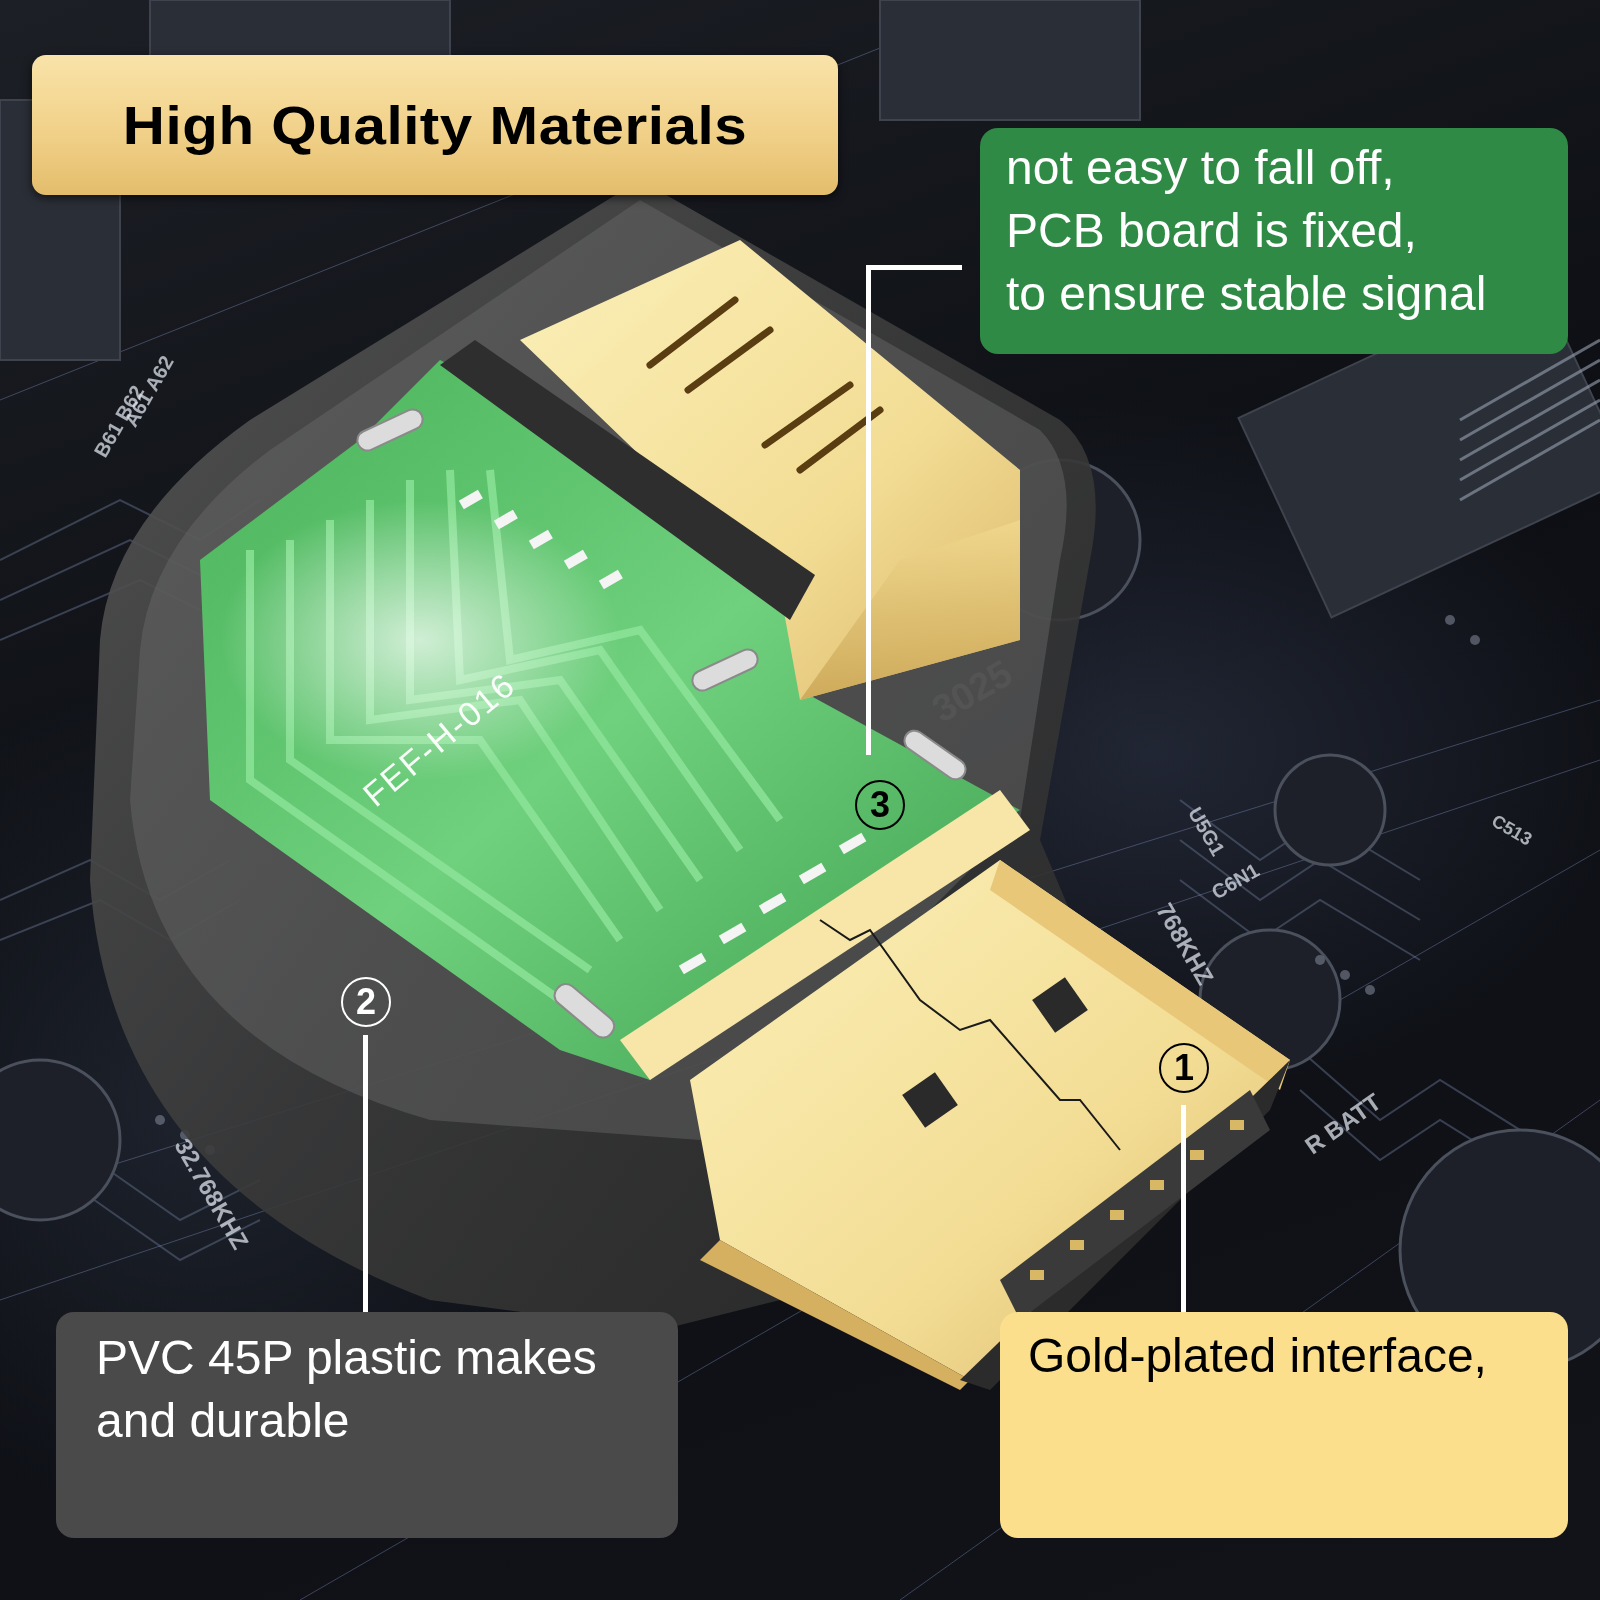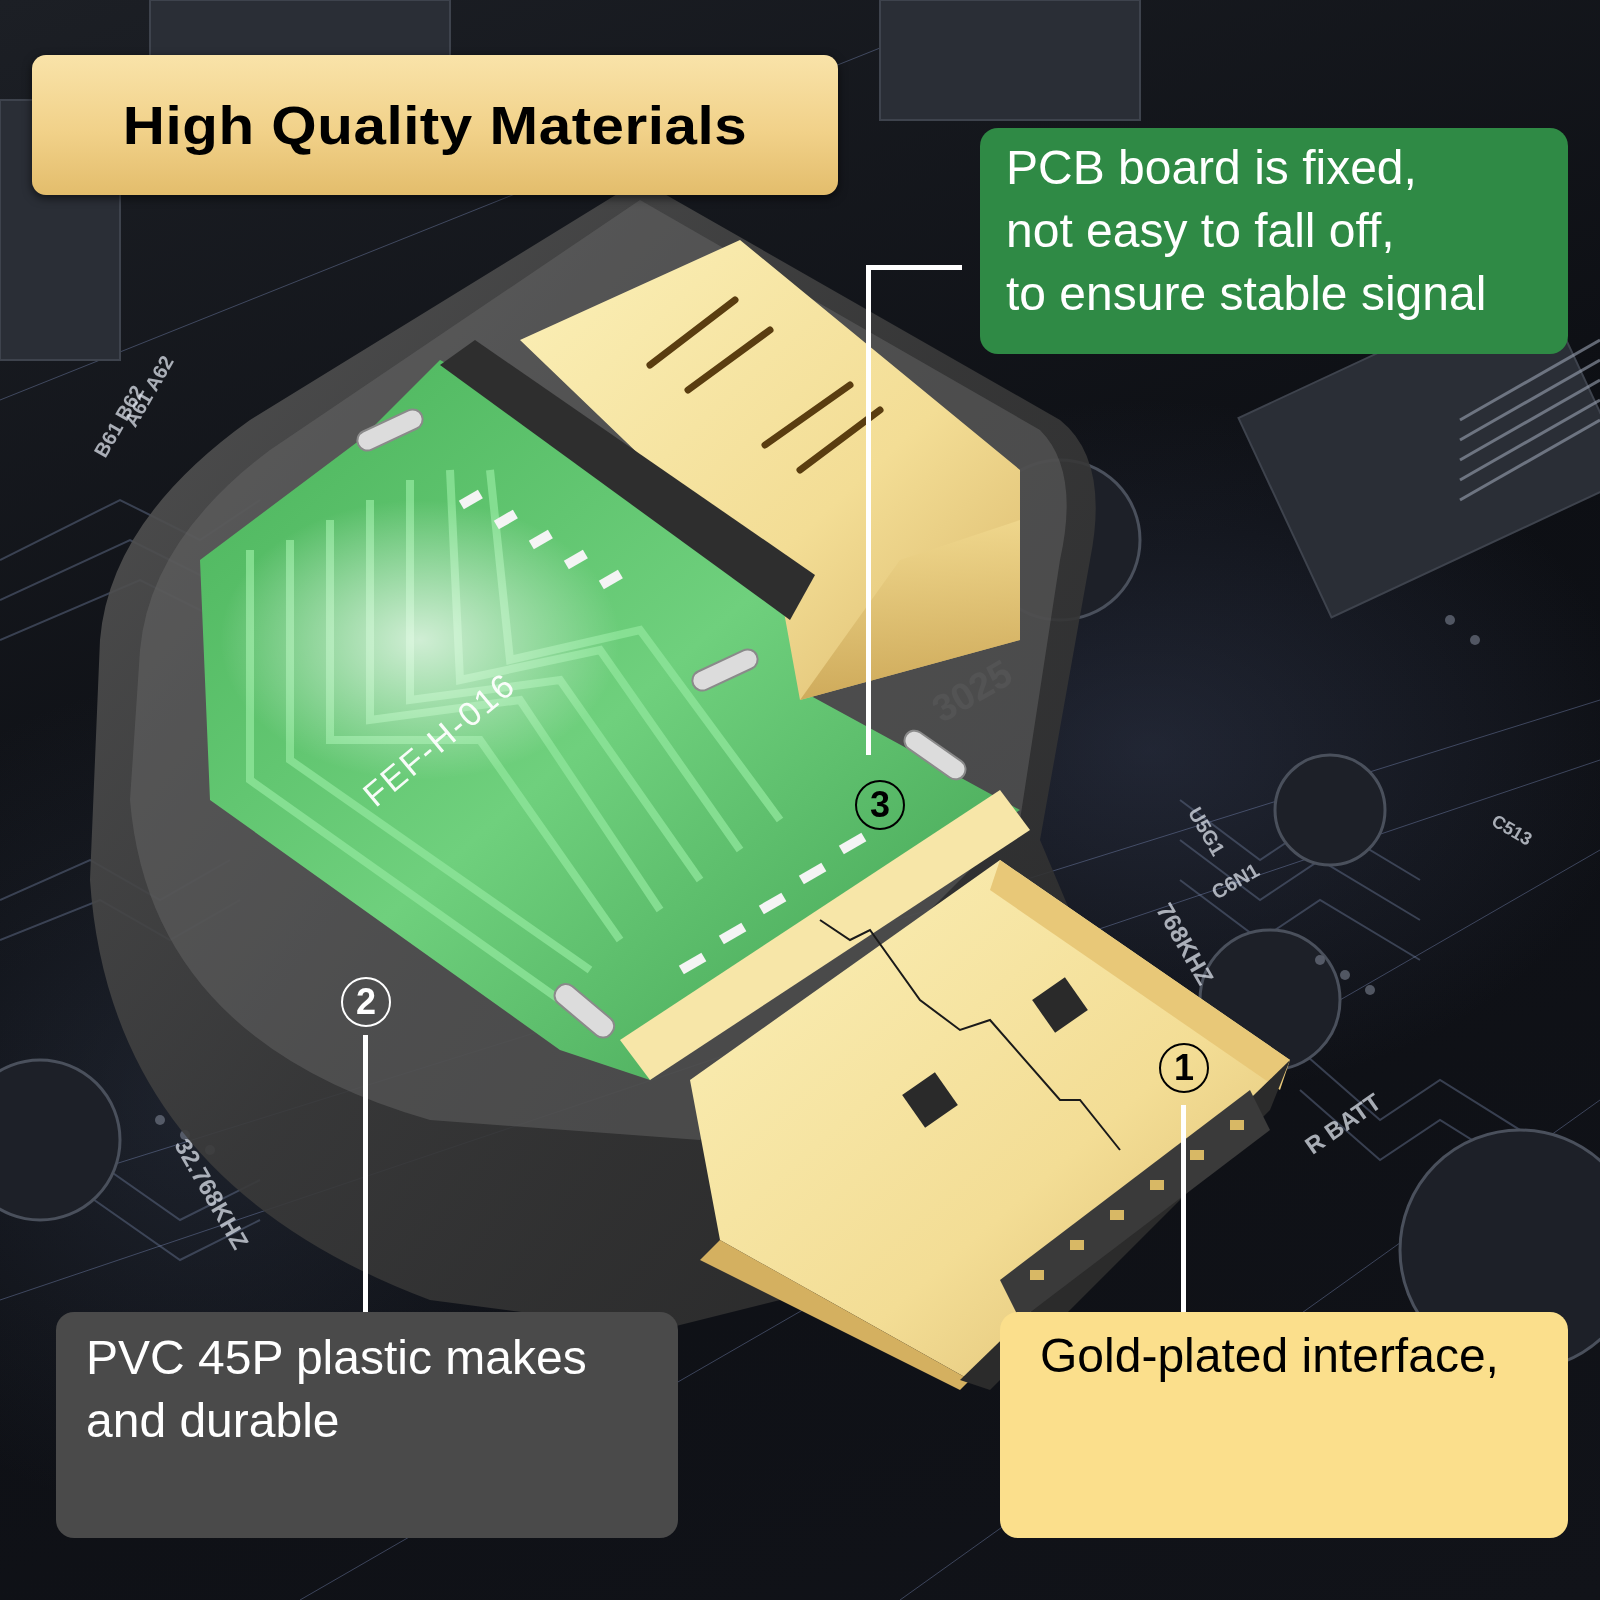--- a/index.html
+++ b/index.html
@@ -12,22 +12,22 @@
   .bg-svg { position: absolute; left: 0; top: 0; }
   .product { position: absolute; left: 0; top: 0; }
   .title-banner { position: absolute; left: 32px; top: 55px; width: 806px; height: 140px; border-radius: 14px;
     background: linear-gradient(180deg, #f9e3a9 0%, #f1d189 55%, #e3bd6c 100%);
     box-shadow: 0 3px 10px rgba(0,0,0,0.6); display: flex; align-items: center; justify-content: center; }
   .title-text { font-family: "Liberation Sans", sans-serif; font-weight: 900; font-size: 54px; color: #000; letter-spacing: 0.5px;
     transform: scaleX(1.08); }
   .callout { position: absolute; border-radius: 18px; font-family: "Liberation Sans", sans-serif; font-size: 48px; line-height: 63px; }
   .callout .line { display: block; white-space: nowrap; }
   .callout-pcb { left: 980px; top: 128px; width: 588px; height: 226px; background: #2f8a45; color: #fff; padding: 8px 0 0 26px; box-sizing: border-box; }
-  .callout-pvc { left: 56px; top: 1312px; width: 622px; height: 226px; background: #4a4a4a; color: #fff; padding: 14px 0 0 30px; box-sizing: border-box; }
-  .callout-gold { left: 1000px; top: 1312px; width: 568px; height: 226px; background: #fbdf8c; color: #000; padding: 12px 0 0 40px; box-sizing: border-box; }
+  .callout-pvc { left: 56px; top: 1312px; width: 622px; height: 226px; background: #4a4a4a; color: #fff; padding: 14px 0 0 40px; box-sizing: border-box; }
+  .callout-gold { left: 1000px; top: 1312px; width: 568px; height: 226px; background: #fbdf8c; color: #000; padding: 12px 0 0 28px; box-sizing: border-box; }
   .leader { position: absolute; background: #fff; }
   .num-badge { position: absolute; width: 50px; height: 50px; border-radius: 50%; box-sizing: border-box;
     display: flex; align-items: center; justify-content: center; font-family: "Liberation Sans", sans-serif; font-weight: bold; font-size: 36px; }
   .badge-1 { left: 1159px; top: 1043px; border: 2px solid #000; color: #000; }
   .badge-2 { left: 341px; top: 977px; border: 2px solid #fff; color: #fff; }
   .badge-3 { left: 855px; top: 780px; border: 2px solid #000; color: #000; }
   .pcb-label { position: absolute; left: 368px; top: 780px; color: #fff; font-family: "Liberation Sans", sans-serif; font-size: 34px; letter-spacing: 2px;
     transform: rotate(-40deg); transform-origin: left center; opacity: 0.95; }
   .bg-label { position: absolute; color: rgba(220,225,235,0.75); font-family: "Liberation Sans", sans-serif; font-weight: bold; }
 </style>
@@ -209,22 +209,22 @@
       <span>3</span>
     </div>
   <div class="num-badge badge-2">
       <span>2</span>
     </div>
   <div class="num-badge badge-1">
       <span>1</span>
     </div>
 
   <div class="callout callout-pcb">
+    <span class="line">not easy to fall off,</span>
     <span class="line">PCB board is fixed,</span>
-    <span class="line">not easy to fall off,</span>
     <span class="line">to ensure stable signal</span>
   </div>
 
   <div class="callout callout-pvc">
     <span class="line">PVC 45P plastic makes</span>
     <span class="line">and durable</span>
   </div>
 
   <div class="callout callout-gold">
     <span class="line">Gold-plated interface,</span>

